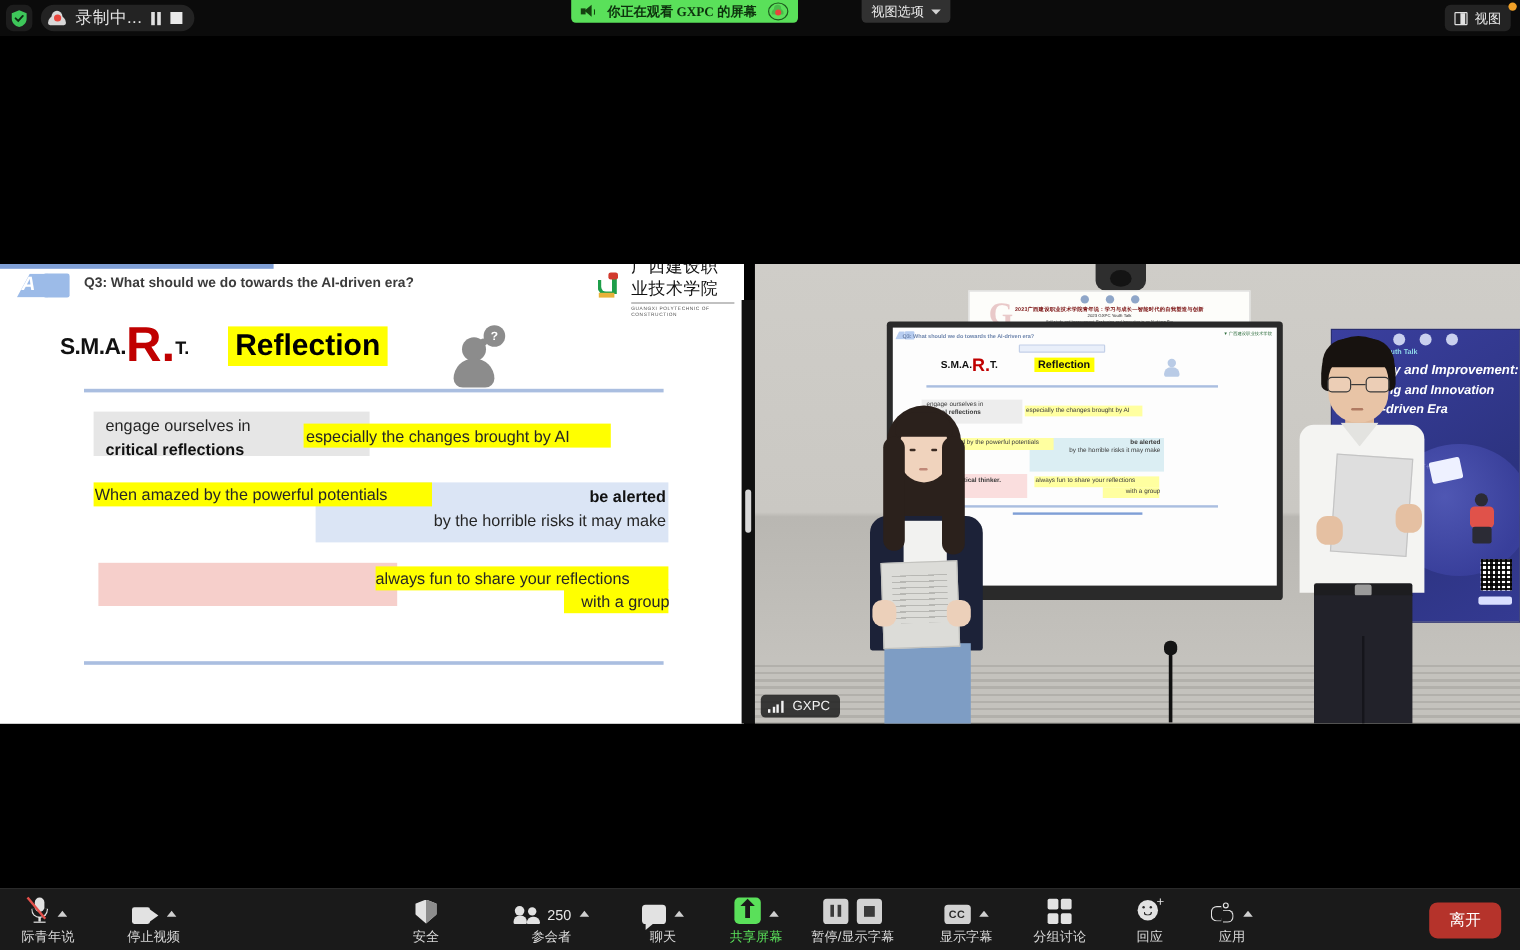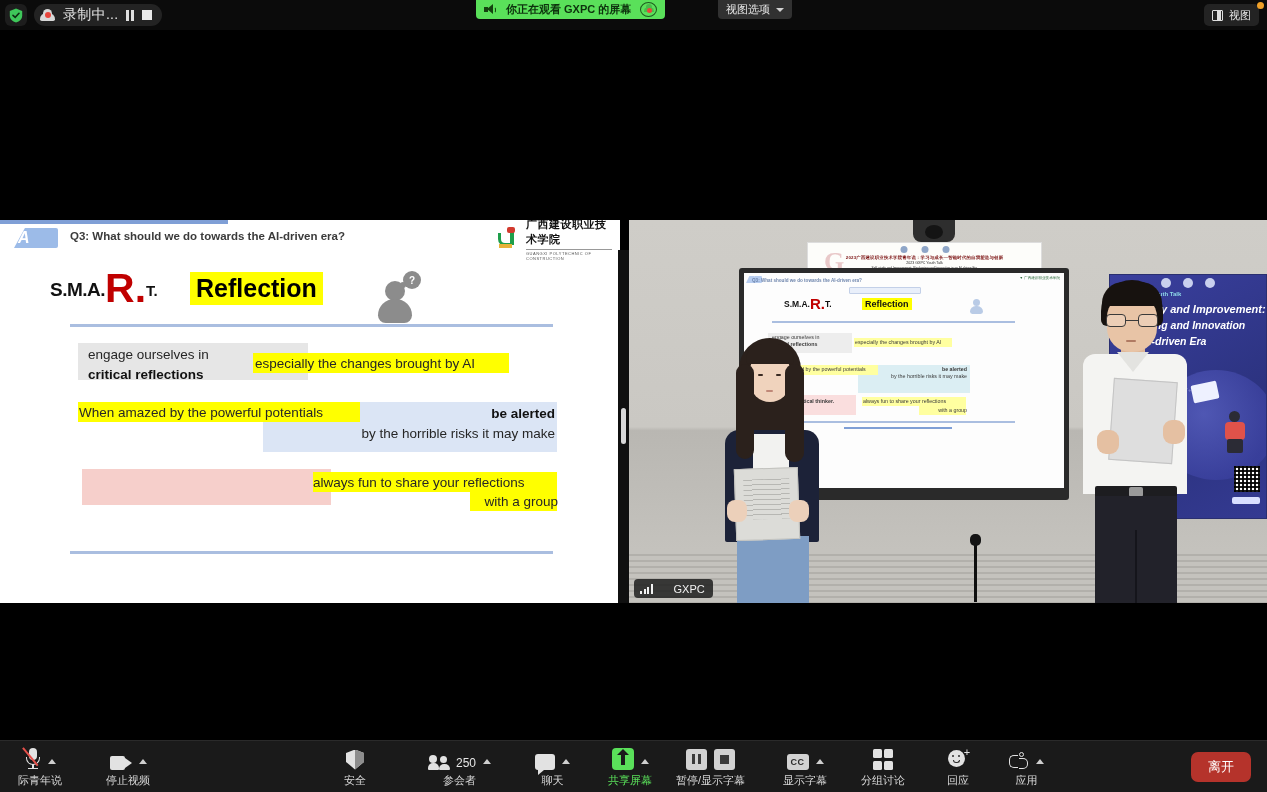--- a/index.html
+++ b/index.html
@@ -42,21 +42,21 @@
   .rec-label{ font-size:14px; color:#e4e4e4; letter-spacing:.3px; white-space:nowrap;}
   .tb-pause{ display:flex; gap:2px; }
   .tb-pause i{ display:block; width:3px; height:11px; background:#e0e0e0; }
   .tb-stop{ width:10px; height:10px; background:#e9e9e9; }
 
   .watch-pill{
     position:absolute; left:476px; top:0px; height:19px;
     background:#5ae05a; border-radius:0 0 4px 4px;
     display:flex; align-items:center; padding:0 8px; gap:9px;
   }
-  .watch-pill .wtxt{ font-size:11px; color:#0d320d; font-weight:bold; white-space:nowrap; }
+  .watch-pill .wtxt{ font-size:11px; color:#0d320d; font-weight:bold; white-space:nowrap;font-family:Liberation Serif, serif; }
   .spk-ico{ width:13px; height:11px; position:relative; }
   .spk-ico .body{
     position:absolute;left:0;top:3px;width:4px;height:5px;background:#14420f;
   }
   .spk-ico .cone{
     position:absolute;left:3px;top:0px;width:0;height:0;
     border-top:5.5px solid transparent;border-bottom:5.5px solid transparent;border-right:6px solid #14420f;
   }
   .spk-ico .w1,.spk-ico .w2{
     position:absolute; border:1.2px solid #14420f; border-left-color:transparent;
@@ -119,21 +119,21 @@
   .uni-logo{ position:absolute; right:8px; top:5px; width:115px; height:28px; display:flex; align-items:center; gap:5px;}
   .uni-mark{ position:relative; width:24px;height:24px; flex:0 0 24px;}
   .uni-mark .lhook{
     position:absolute; left:1px; top:6px; width:12px;height:13px;
     border:3.5px solid #1e9e4a; border-top:none;border-right:none; border-radius:0 0 0 7px;
   }
   .uni-mark .rbar{ position:absolute; left:13px; top:3px; width:3.5px;height:15px;background:#1e9e4a; }
   .uni-mark .rdot{ position:absolute; left:10px; top:0px; width:8px;height:6px;background:#d23a2e; border-radius:2px;}
   .uni-mark .ybar{ position:absolute; left:2px; top:17px; width:13px;height:4px;background:#e8b23a;}
   .uni-text{ display:flex; flex-direction:column; gap:2px; }
-  .uni-cn{ font-size:11px; color:#111; font-weight:bold; letter-spacing:.5px; font-family:"DejaVu Sans", sans-serif;}
+  .uni-cn{ font-size:14px; color:#111; font-weight:normal; letter-spacing:.5px; font-family:"DejaVu Sans", sans-serif;}
   .uni-en{ font-size:4px; color:#555; letter-spacing:.5px; border-top:1px solid #999; padding-top:1px;}
 
   .smart-row{ position:absolute; left:50px; top:45px; width:560px; height:60px; }
   .smart{ position:absolute; left:0; top:14px; font-weight:bold; color:#111; }
   .smart .sm{ font-size:19px; letter-spacing:-0.5px; }
   .smart .bigR{ font-size:41px; color:#c00000; line-height:0; position:relative; top:6px; }
   .smart .t{ font-size:15px; }
   .reflect-hl{
     position:absolute; left:140px; top:7px; background:#ffff00; padding:2px 6px;
   }
@@ -359,21 +359,21 @@
   }
   .man .handL{ position:absolute; left:28px; top:150px; width:22px;height:24px;background:#e5c0a2;border-radius:9px;z-index:6;}
   .man .handR{ position:absolute; left:94px; top:140px; width:22px;height:24px;background:#e5c0a2;border-radius:9px;z-index:6;}
 
   .mic-stand{ position:absolute; left:345px; top:322px; width:3px; height:60px; background:#0f0f0f;}
   .mic-stand:before{ content:""; position:absolute; left:-4px; top:-8px; width:11px;height:12px;background:#141414;border-radius:5px;}
 
   .name-badge{
     position:absolute; left:5px; bottom:5px; height:19px; padding:0 8px 0 6px;
     background:rgba(25,25,25,.82); border-radius:4px;
-    display:flex; align-items:center; gap:21px;
+    display:flex; align-items:center; gap:8px;
   }
   .name-badge span{ font-size:11px; color:#f2f2f2; }
   .sigbars{ display:flex; align-items:flex-end; gap:1.5px; height:10px;}
   .sigbars i{ display:block; width:2px; background:#f2f2f2;}
   .sigbars i:nth-child(1){height:3px;} .sigbars i:nth-child(2){height:5px;}
   .sigbars i:nth-child(3){height:7px;} .sigbars i:nth-child(4){height:10px;}
 
   
   #bottom-bar{
     position:absolute; left:0; bottom:0; width:1267px; height:52px;

